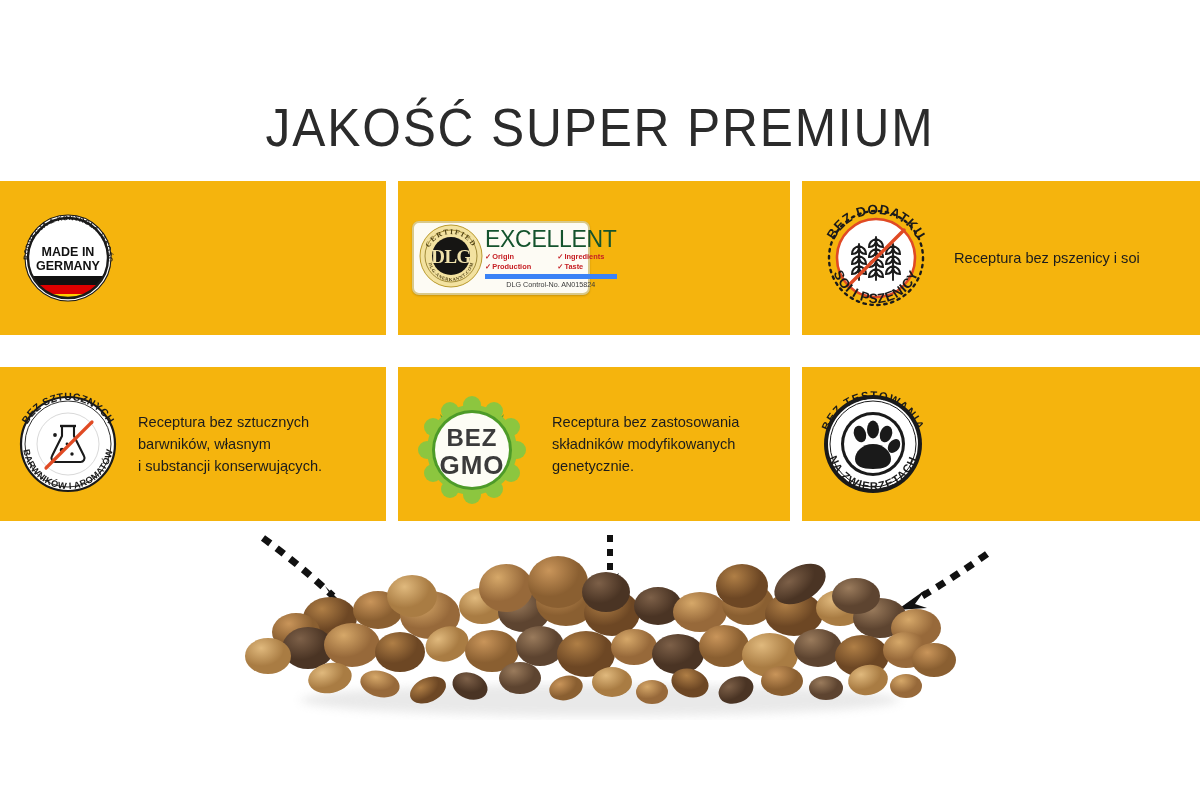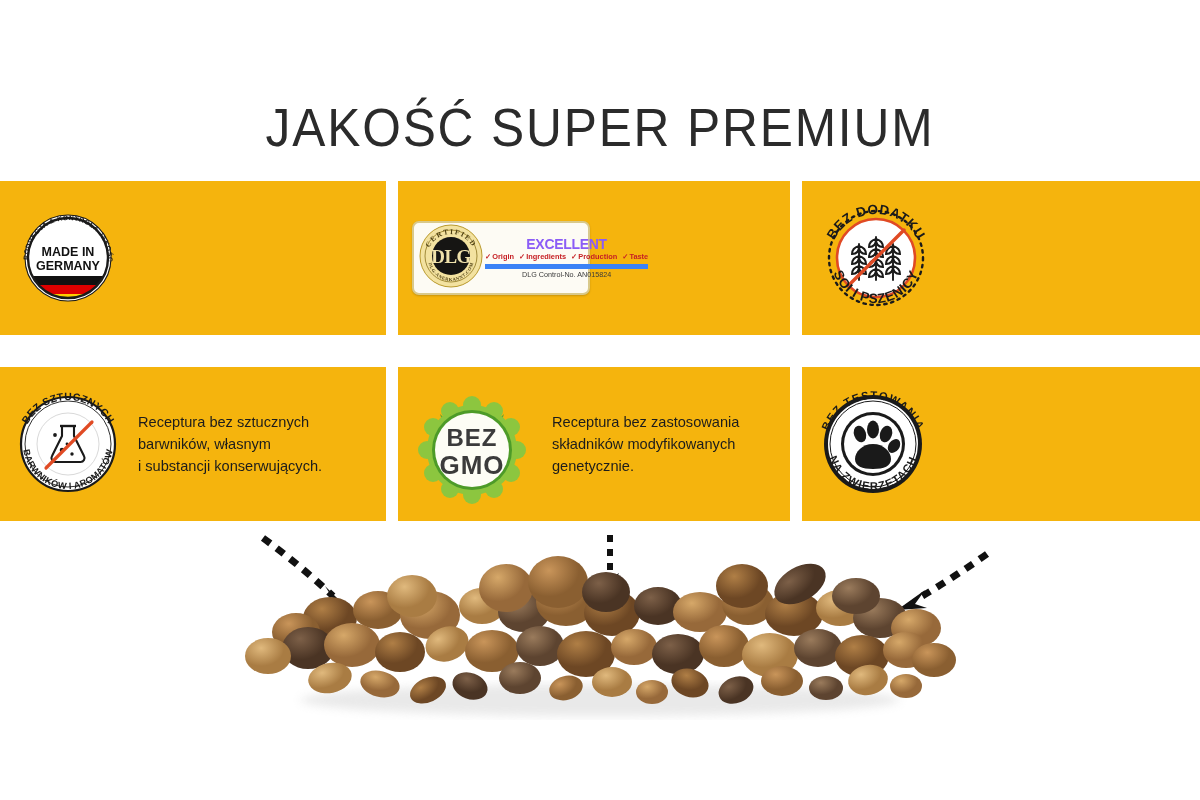--- a/index.html
+++ b/index.html
@@ -67,31 +67,31 @@
     border: 2px solid #d9c98b;
     border-radius: 7px;
     display: flex; align-items: center;
     padding: 3px 5px;
     position: relative;
     box-shadow: 0 1px 2px rgba(0,0,0,.18);
   }
   .dlg-medal { flex: 0 0 64px; }
   .dlg-right { flex: 1; padding-left: 2px; text-align: center; }
   .dlg-excellent {
-    color: #8b5cf6;
-    font-weight: bold;
-    font-size: 14px;
+    color: #14532d;
+    font-weight: normal;
+    font-size: 23px;
     letter-spacing: -0.3px;
     line-height: 1.05;
     font-family: "Liberation Sans", sans-serif;
   }
   .dlg-checks {
     display: grid;
-    grid-template-columns: 1fr 1fr 1fr 1fr;
-    gap: 0px 5px;
+    grid-template-columns: 1fr 1fr;
+    gap: 0px 13px;
     margin-top: 1px;
   }
   .dlg-chk {
     font-size: 7.4px;
     font-weight: bold;
     color: #c62025;
     white-space: nowrap;
     text-align: left;
     line-height: 1.35;
   }
@@ -218,20 +218,21 @@
             <line x1="36" y1="92" x2="92" y2="36" stroke="#e04a24" stroke-width="3.4" stroke-linecap="round"></line>
             <text font-family="'Liberation Sans',sans-serif" font-size="13.5" font-weight="bold" fill="#1a1a1a" letter-spacing="0.6">
               <textPath href="#ws-top" startOffset="50%" text-anchor="middle">BEZ DODATKU</textPath>
             </text>
             <text font-family="'Liberation Sans',sans-serif" font-size="13.5" font-weight="bold" fill="#1a1a1a" letter-spacing="0.6">
               <textPath href="#ws-bot" startOffset="50%" text-anchor="middle">SOI I PSZENICY</textPath>
             </text>
           </svg>
         </div>
       </div>
+      <div class="panel-text" style="padding-left:10px;">Receptura bez pszenicy i soi</div>
     </div>
   </div>
 
   <div class="row">
 
     <div class="panel p1">
       <div class="badge-slot" style="width:124px;">
         <div class="seal">
           <svg width="116" height="116" viewBox="0 0 116 116">
             <defs>

